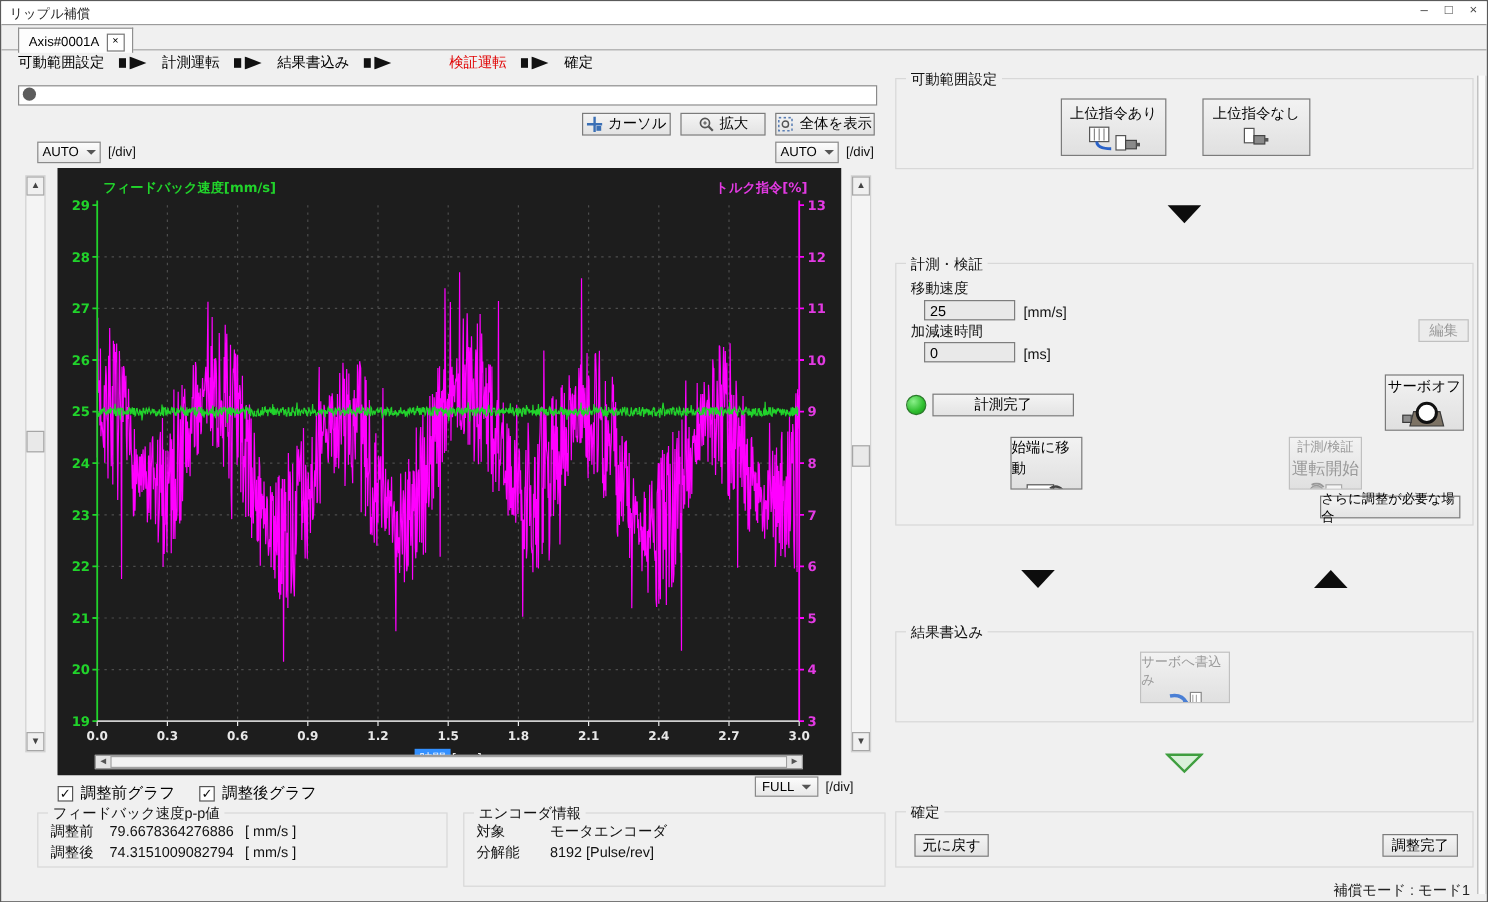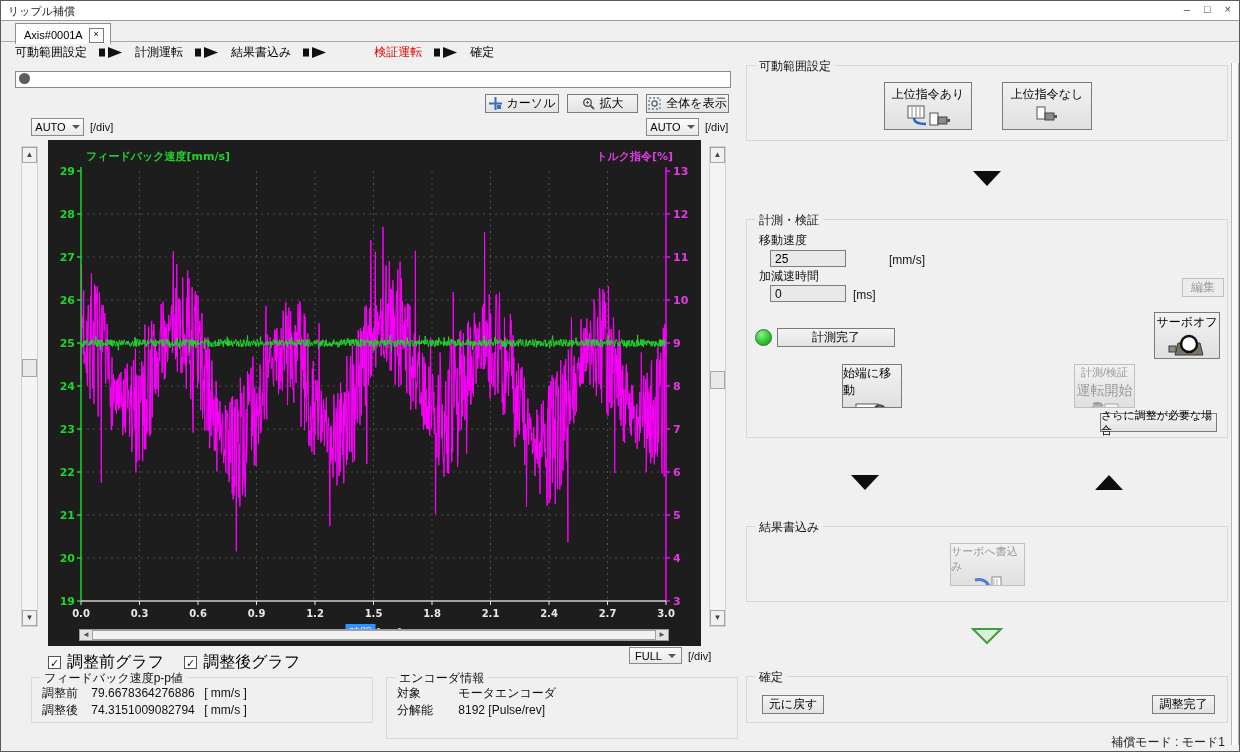--- a/index.html
+++ b/index.html
@@ -39,21 +39,21 @@
         box-sizing:border-box;text-align:center;font-size:8px;line-height:14px;color:#444;}
   .sthumb{position:absolute;left:0;width:15px;height:18px;background:#e9e9e9;border:1px solid #a6a6a6;box-sizing:border-box;}
   
   .graph{left:47px;top:139px;width:653px;height:506px;background:#1d1d1d;}
   .hscroll{left:78px;top:628px;width:590px;height:12px;background:#cfcfcf;border:1px solid #9a9a9a;box-sizing:border-box;}
   .hbtn{position:absolute;top:0;width:12px;height:10px;background:#e3e3e3;color:#555;font-size:8px;line-height:10px;text-align:center;}
   .hthumb{position:absolute;top:0;left:12px;right:12px;height:10px;background:#f2f2f2;border:1px solid #a0a0a0;box-sizing:border-box;}
   
   .cb{width:13px;height:13px;background:#fff;border:1px solid #555;font-size:11px;line-height:12px;
       text-align:center;color:#111;box-sizing:border-box;}
-  .cb-label{font-size:16px;}
+  .cb-label{font-size:13px;}
   
   .gbox{border:1px solid #d8d8d8;background:#f0f0f0;box-sizing:border-box;}
   .gbox-title{position:absolute;top:-8px;left:8px;background:#f0f0f0;padding:0 4px;font-size:12px;color:#111;}
   .fieldrow{font-size:12px;color:#111;}
   
   .led{width:15px;height:15px;border-radius:50%;background:radial-gradient(circle at 35% 30%,#8af08a,#2ebe2e 60%,#1d8f1d);border:1px solid #2a7a2a;}
   
   .arrow-down{width:0;height:0;border-left:14px solid transparent;border-right:14px solid transparent;border-top:15px solid #0d0d0d;}
   .arrow-up{width:0;height:0;border-left:14px solid transparent;border-right:14px solid transparent;border-bottom:15px solid #0d0d0d;}
   .statusbar{font-size:12px;color:#222;}
@@ -318,22 +318,22 @@
     </svg>
   </div>
 </div>
 
 <div class="abs arrow-down" style="left:972px;top:170px;"></div>
 
 <div class="abs gbox" style="left:745px;top:218px;width:482px;height:219px;">
   <span class="gbox-title">計測・検証</span>
   <span class="abs fieldrow" style="left:12px;top:12px;">移動速度</span>
   <input class="abs fld" style="left: 23px; top: 30px; width: 76px; height: 17px;" value="25">
-  <span class="abs fieldrow" style="left:106px;top:33px;margin-left:36px;">[mm/s]</span>
-  <div class="abs btn disabled" style="left:435px;top:46px;width:42px;height:19px;margin-top:12px;">
+  <span class="abs fieldrow" style="left:106px;top:33px;">[mm/s]</span>
+  <div class="abs btn disabled" style="left:435px;top:46px;width:42px;height:19px;">
     <span>編集</span>
   </div>
   <span class="abs fieldrow" style="left:12px;top:48px;">加減速時間</span>
   <input class="abs fld" style="left: 23px; top: 65px; width: 76px; height: 17px;" value="0">
   <span class="abs fieldrow" style="left:106px;top:68px;">[ms]</span>
 
   <div class="abs led" style="left:8px;top:109px;"></div>
   <div class="abs btn" style="left:30px;top:108px;width:118px;height:19px;">
     <span>計測完了</span>
   </div>

